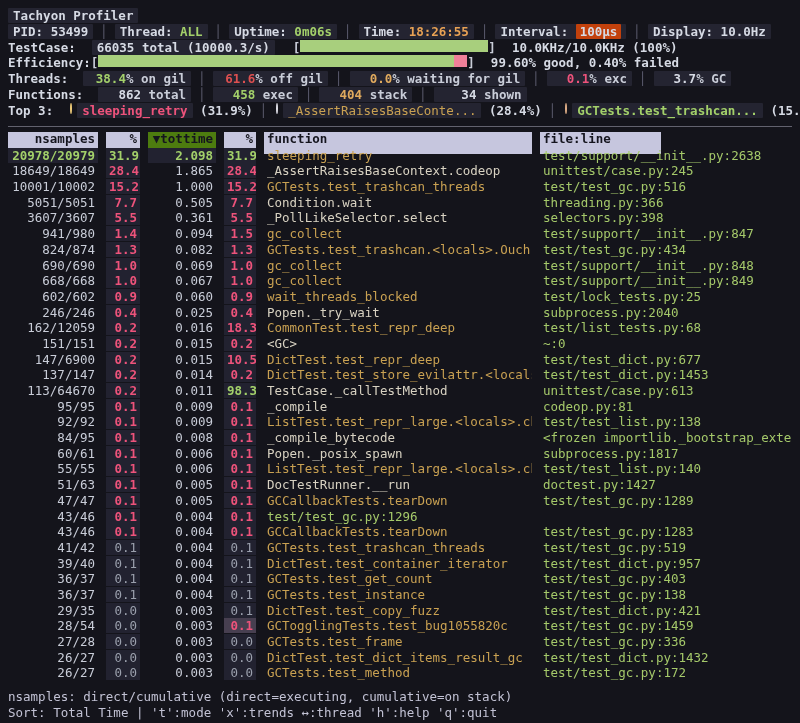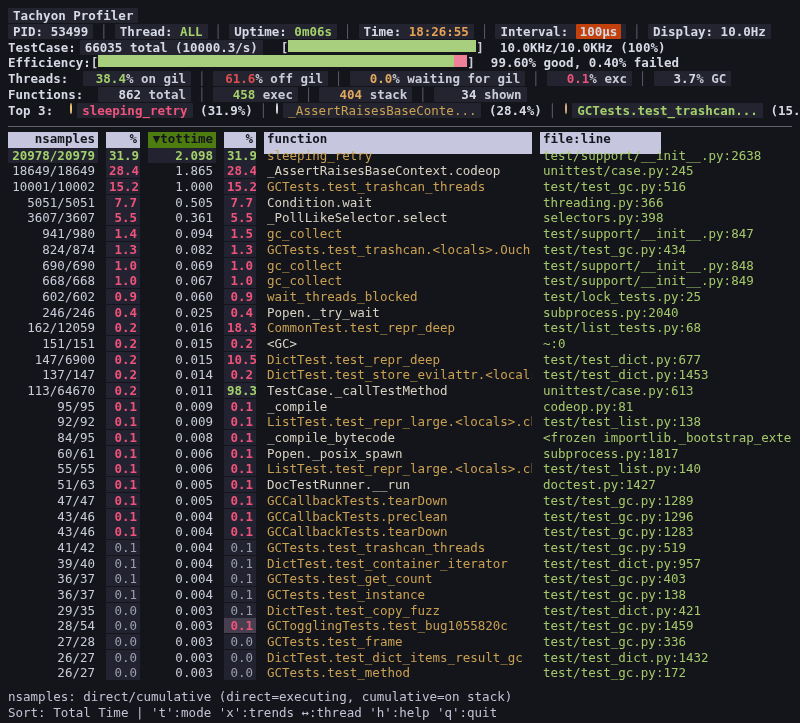--- a/index.html
+++ b/index.html
@@ -25,21 +25,21 @@
   .c-file{color:#a5c96a;font-weight:400;}
   
   .bracket{color:#c9cdd8;font-weight:700;}
   .bar{height:12px;display:inline-flex;overflow:hidden;}
   .bar-samples{width:188px;}
   .bar-eff{width:369px;}
   .fill-green{background:#a8cf7d;flex:1;}
   .fill-pink{background:#ef8099;width:13px;}
   .ml18{margin-left:18px;}
   .ml16{margin-left:16px;}
-  .ml4{margin-left:4px;}
+  .ml4{margin-left:16px;}
   
   .divider{height:1px;background:#62626e;margin:7px 0 5px 0;}
   
   .thead,.trow{display:grid;grid-template-columns:90px 34px 68px 32px 268px 1fr;column-gap:8px;align-items:center;}
   .thead{height:15.8px;}
   .trow{height:15.7px;}
   .hcell{background:#c6c6de;color:#15151e;font-weight:700;padding:0 3px;height:22px;line-height:14px;}
   .hcell.sorted{background:#4d7c0f;}
   .hcell.fit{justify-self:start;min-width:115px;}
   .ra{text-align:right;}
@@ -274,21 +274,20 @@
           <div class="cell ra">0.005</div>
           <div class="cell ra colchip c-pink">0.1</div>
           <div class="cell la c-gold">GCCallbackTests.tearDown</div>
           <div class="cell la c-file">test/test_gc.py:1289</div>
         </div>
         <div class="trow">
           <div class="cell ra">43/46</div>
           <div class="cell ra colchip c-pink">0.1</div>
           <div class="cell ra">0.004</div>
           <div class="cell ra colchip c-pink">0.1</div>
-          <div class="cell la c-gold">GCCallbackTests.preclean</div>
           <div class="cell la c-file">test/test_gc.py:1296</div>
         </div>
         <div class="trow">
           <div class="cell ra">43/46</div>
           <div class="cell ra colchip c-pink">0.1</div>
           <div class="cell ra">0.004</div>
           <div class="cell ra colchip c-pink">0.1</div>
           <div class="cell la c-gold">GCCallbackTests.tearDown</div>
           <div class="cell la c-file">test/test_gc.py:1283</div>
         </div>

